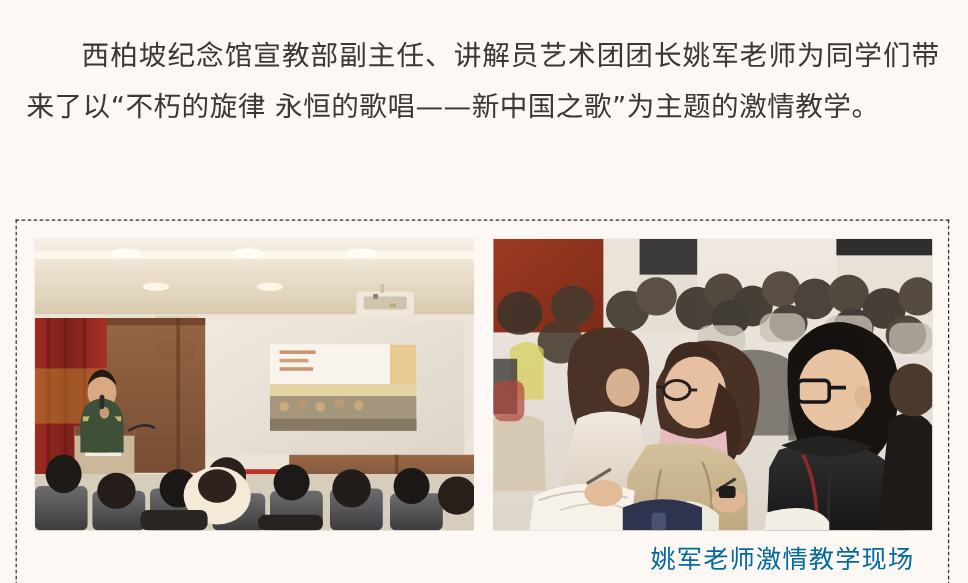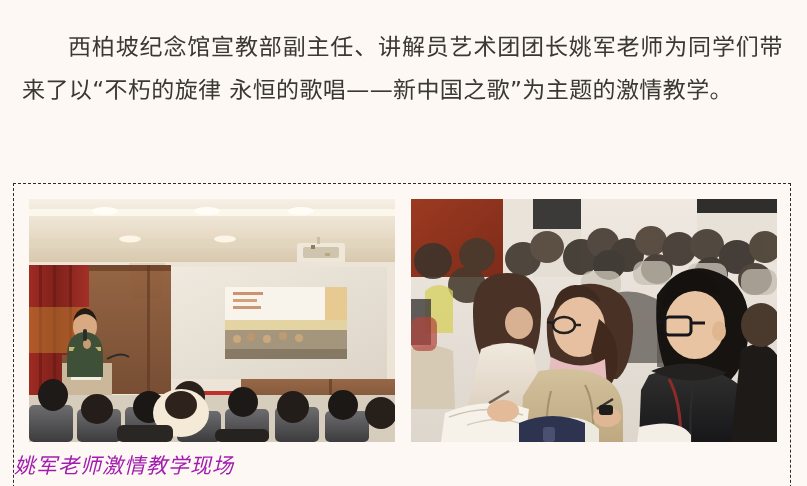--- a/index.html
+++ b/index.html
@@ -80,27 +80,26 @@
   .photo-left  { width: 366px; }
   .photo-right { width: 366px; }
 
   .photo svg { display: block; width: 100%; height: 100%; }
 
   .figure-caption {
     position: absolute;
     left: 0;
     top: 268px;
     width: 748px;
-    text-align: left;
+    text-align: right;
     font-size: 21px;
     line-height: 28px;
     letter-spacing: 1px;
-    color: #a21caf;
+    color: #0369a1;
     font-family: "DejaVu Sans", "Liberation Sans", sans-serif;
-    font-style: italic;
   }
 </style>
 </head>
 <body>
 
 <div class="page">
 
   <div class="article-body">
     <p class="paragraph">西柏坡纪念馆宣教部副主任、讲解员艺术团团长姚军老师为同学们带来了以“不朽的旋律  永恒的歌唱——新中国之歌”为主题的激情教学。</p>
   </div>

